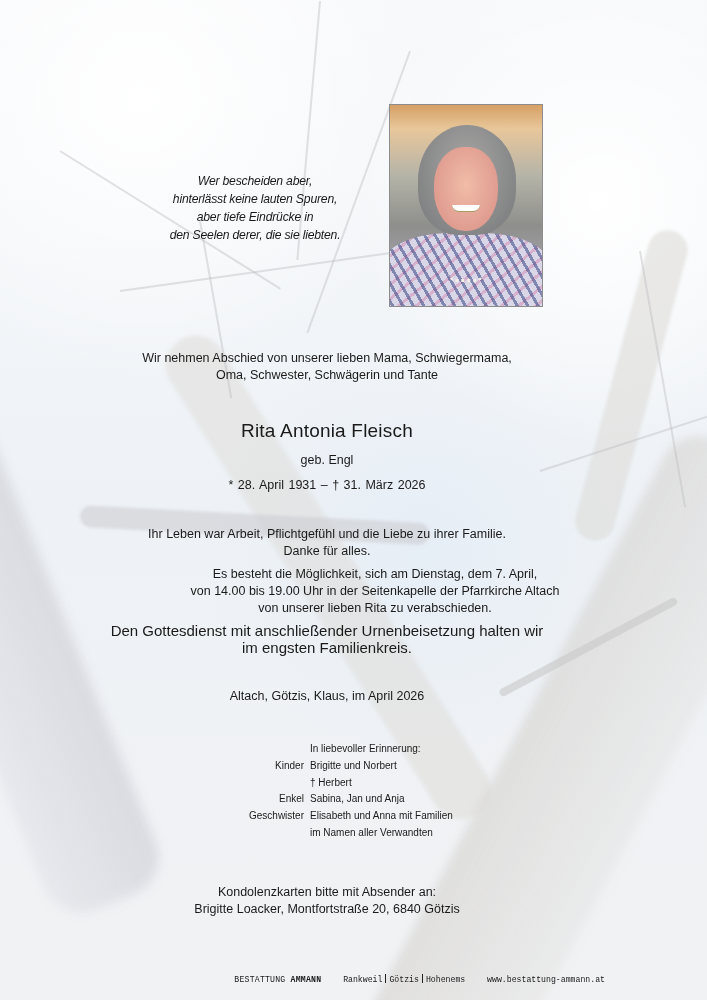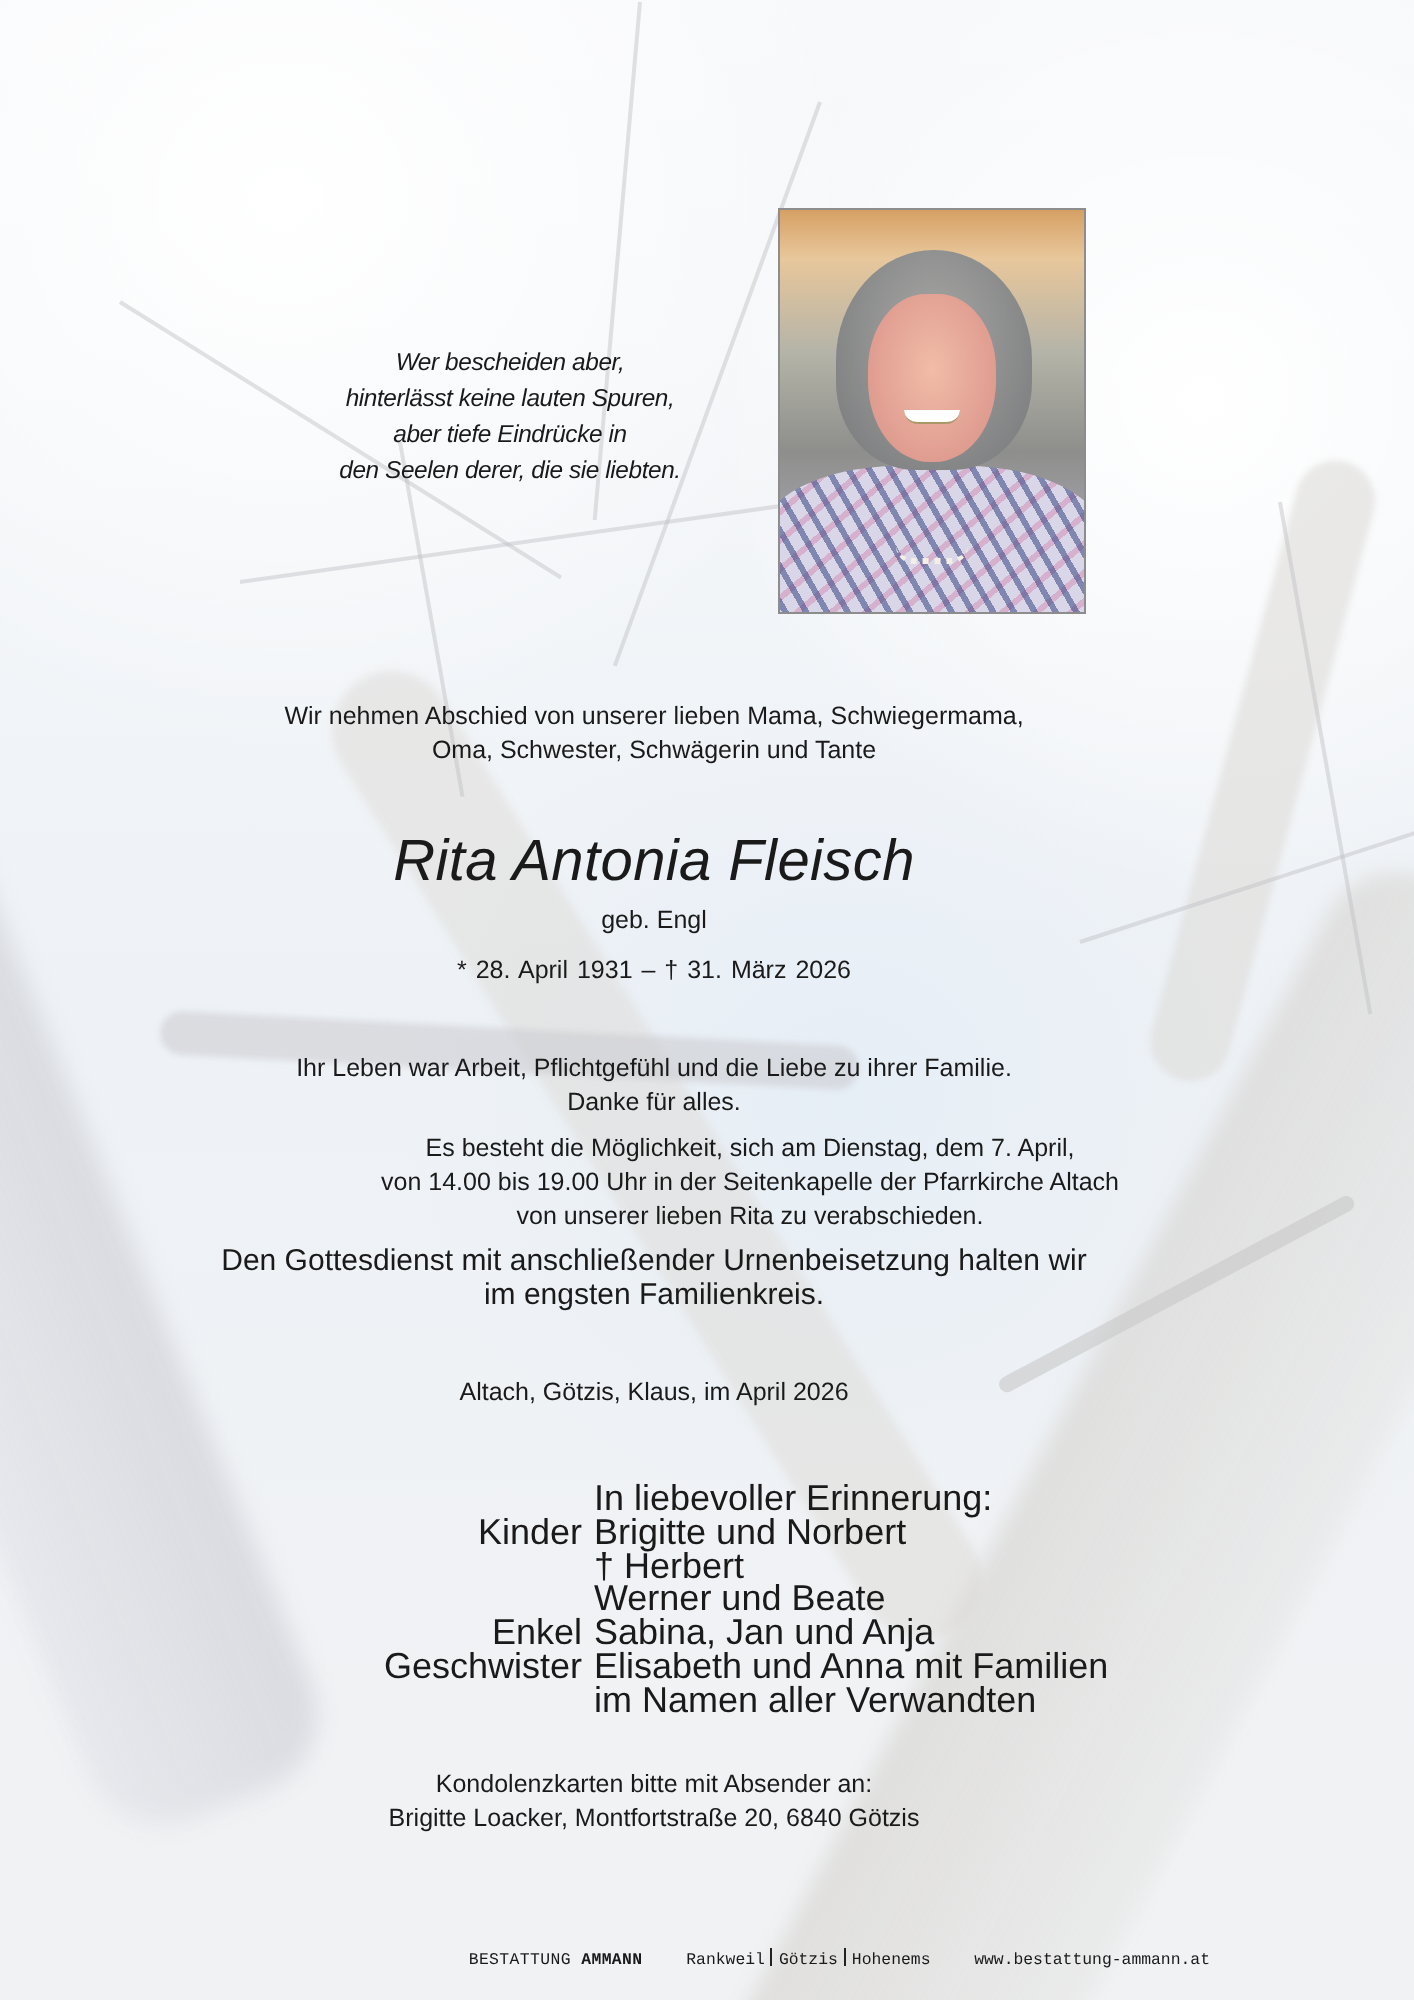--- a/index.html
+++ b/index.html
@@ -43,31 +43,31 @@
   .photo .smile { position: absolute; left: 62px; top: 100px; width: 28px; height: 6px; border-radius: 0 0 14px 14px; background: #fff; border-bottom: 1px solid #a96; }
   .photo .shirt { position: absolute; left: -10px; top: 128px; width: 172px; height: 90px; border-radius: 40% 40% 0 0;
     background:
       repeating-linear-gradient(60deg, rgba(54,70,130,0.55) 0 3px, rgba(255,255,255,0) 3px 9px),
       repeating-linear-gradient(-40deg, rgba(210,140,180,0.5) 0 3px, rgba(255,255,255,0) 3px 11px),
       #d9d6e8; }
   .photo .necklace { position: absolute; left: 58px; top: 168px; width: 36px; height: 6px; border-radius: 0 0 18px 18px; border-bottom: 3px dotted #f4efe6; }
 
   .center { position: absolute; left: 0; width: 654px; text-align: center; }
   .intro { top: 350px; font-size: 12.5px; line-height: 17px; }
-  .name { top: 413px; font-size: 29px; line-height: 36px; letter-spacing: 0.2px; font-style: italic; }
+  .name { top: 413px; font-size: 19px; line-height: 36px; letter-spacing: 0.2px; }
   .nee { top: 452px; font-size: 12.5px; line-height: 17px; }
   .dates { top: 477px; font-size: 12.5px; line-height: 17px; word-spacing: 1px; }
   .p1 { top: 526px; font-size: 12.5px; line-height: 17px; }
   .p2 { top: 566px; font-size: 12.5px; line-height: 17px; margin-left: 48px; }
   .p3 { top: 622px; font-size: 15px; line-height: 17px; }
   .place { top: 688px; font-size: 12.5px; line-height: 17px; }
   .cond { top: 884px; font-size: 12.5px; line-height: 17px; }
   .center div { white-space: nowrap; }
 
-  .family { position: absolute; top: 741px; left: 3px; width: 587px; font-size: 18px; line-height: 16.8px; }
+  .family { position: absolute; top: 741px; left: 16px; width: 587px; font-size: 10px; line-height: 16.8px; }
   .frow { display: flex; }
   .flabel { width: 294px; text-align: right; padding-right: 6px; box-sizing: border-box; white-space: nowrap; }
   .fvalue { white-space: nowrap; }
 
   .footer { position: absolute; top: 974px; left: 0; width: 605px; text-align: right; font-size: 8.2px; line-height: 12px; white-space: nowrap; font-family: Liberation Mono, monospace; }
   .footer .brand { letter-spacing: 0.2px; }
   .footer .brand b { font-weight: bold; }
   .footer .gap { display: inline-block; width: 12px; }
   .footer .sep { display: inline-block; width: 1px; height: 9px; background: #222; vertical-align: -1px; margin: 0 3px; }
 </style>
@@ -141,24 +141,20 @@
     </div>
     <div class="frow">
       <span class="flabel">Kinder</span>
       <span class="fvalue">Brigitte und Norbert</span>
     </div>
     <div class="frow">
       <span class="flabel"></span>
       <span class="fvalue">† Herbert</span>
     </div>
     <div class="frow">
-      <span class="flabel"></span>
-      <span class="fvalue">Werner und Beate</span>
-    </div>
-    <div class="frow">
       <span class="flabel">Enkel</span>
       <span class="fvalue">Sabina, Jan und Anja</span>
     </div>
     <div class="frow">
       <span class="flabel">Geschwister</span>
       <span class="fvalue">Elisabeth und Anna mit Familien</span>
     </div>
     <div class="frow">
       <span class="flabel"></span>
       <span class="fvalue">im Namen aller Verwandten</span>

